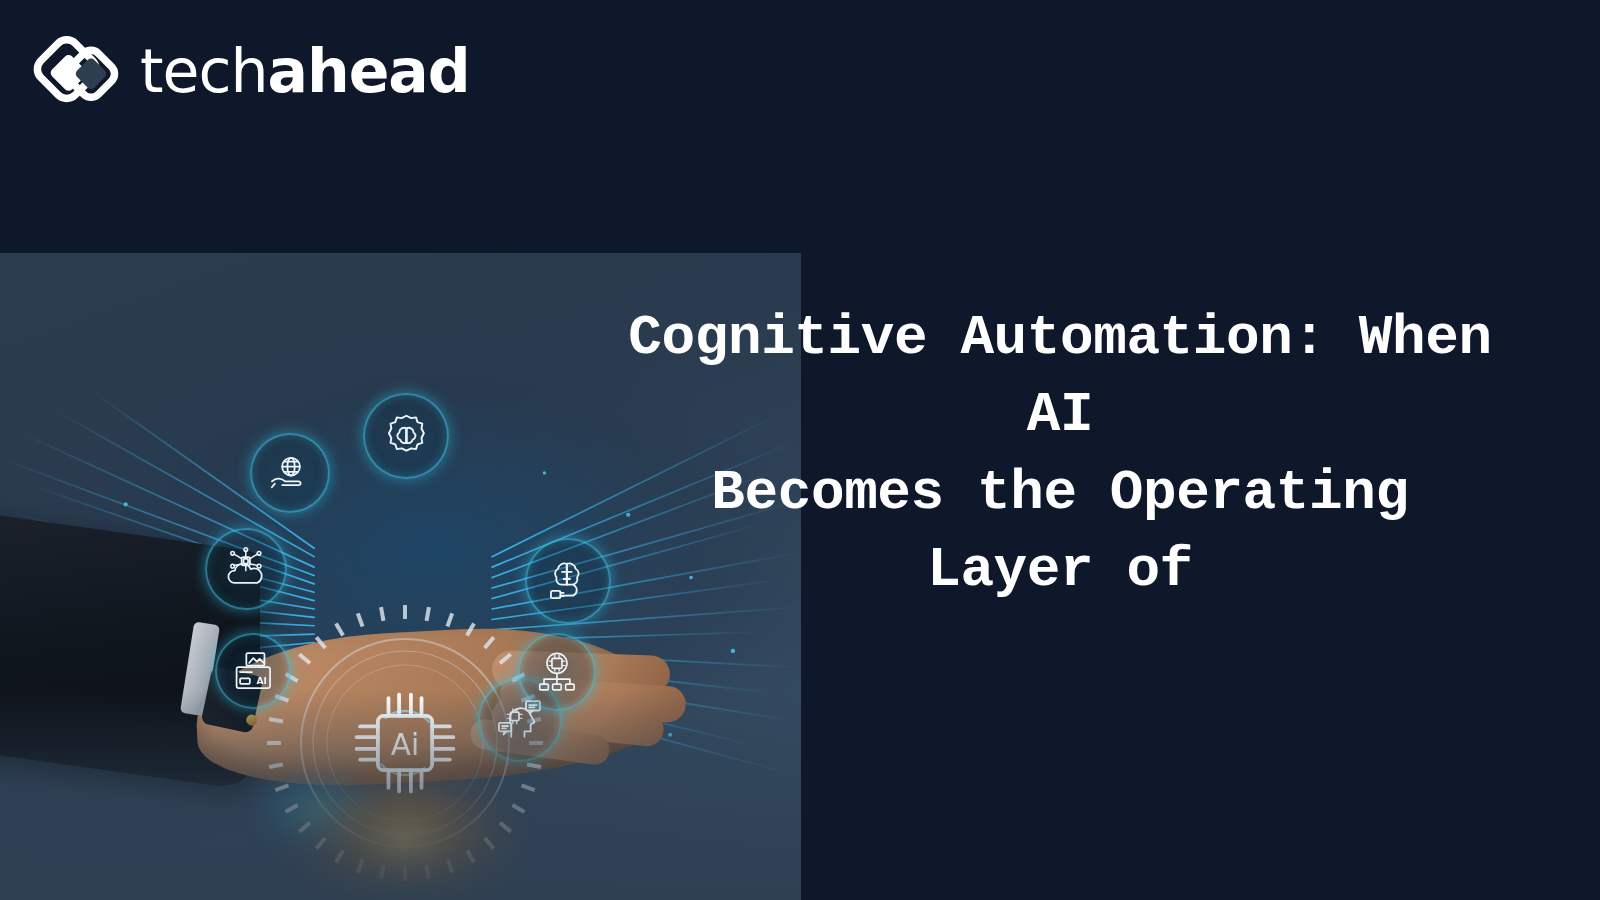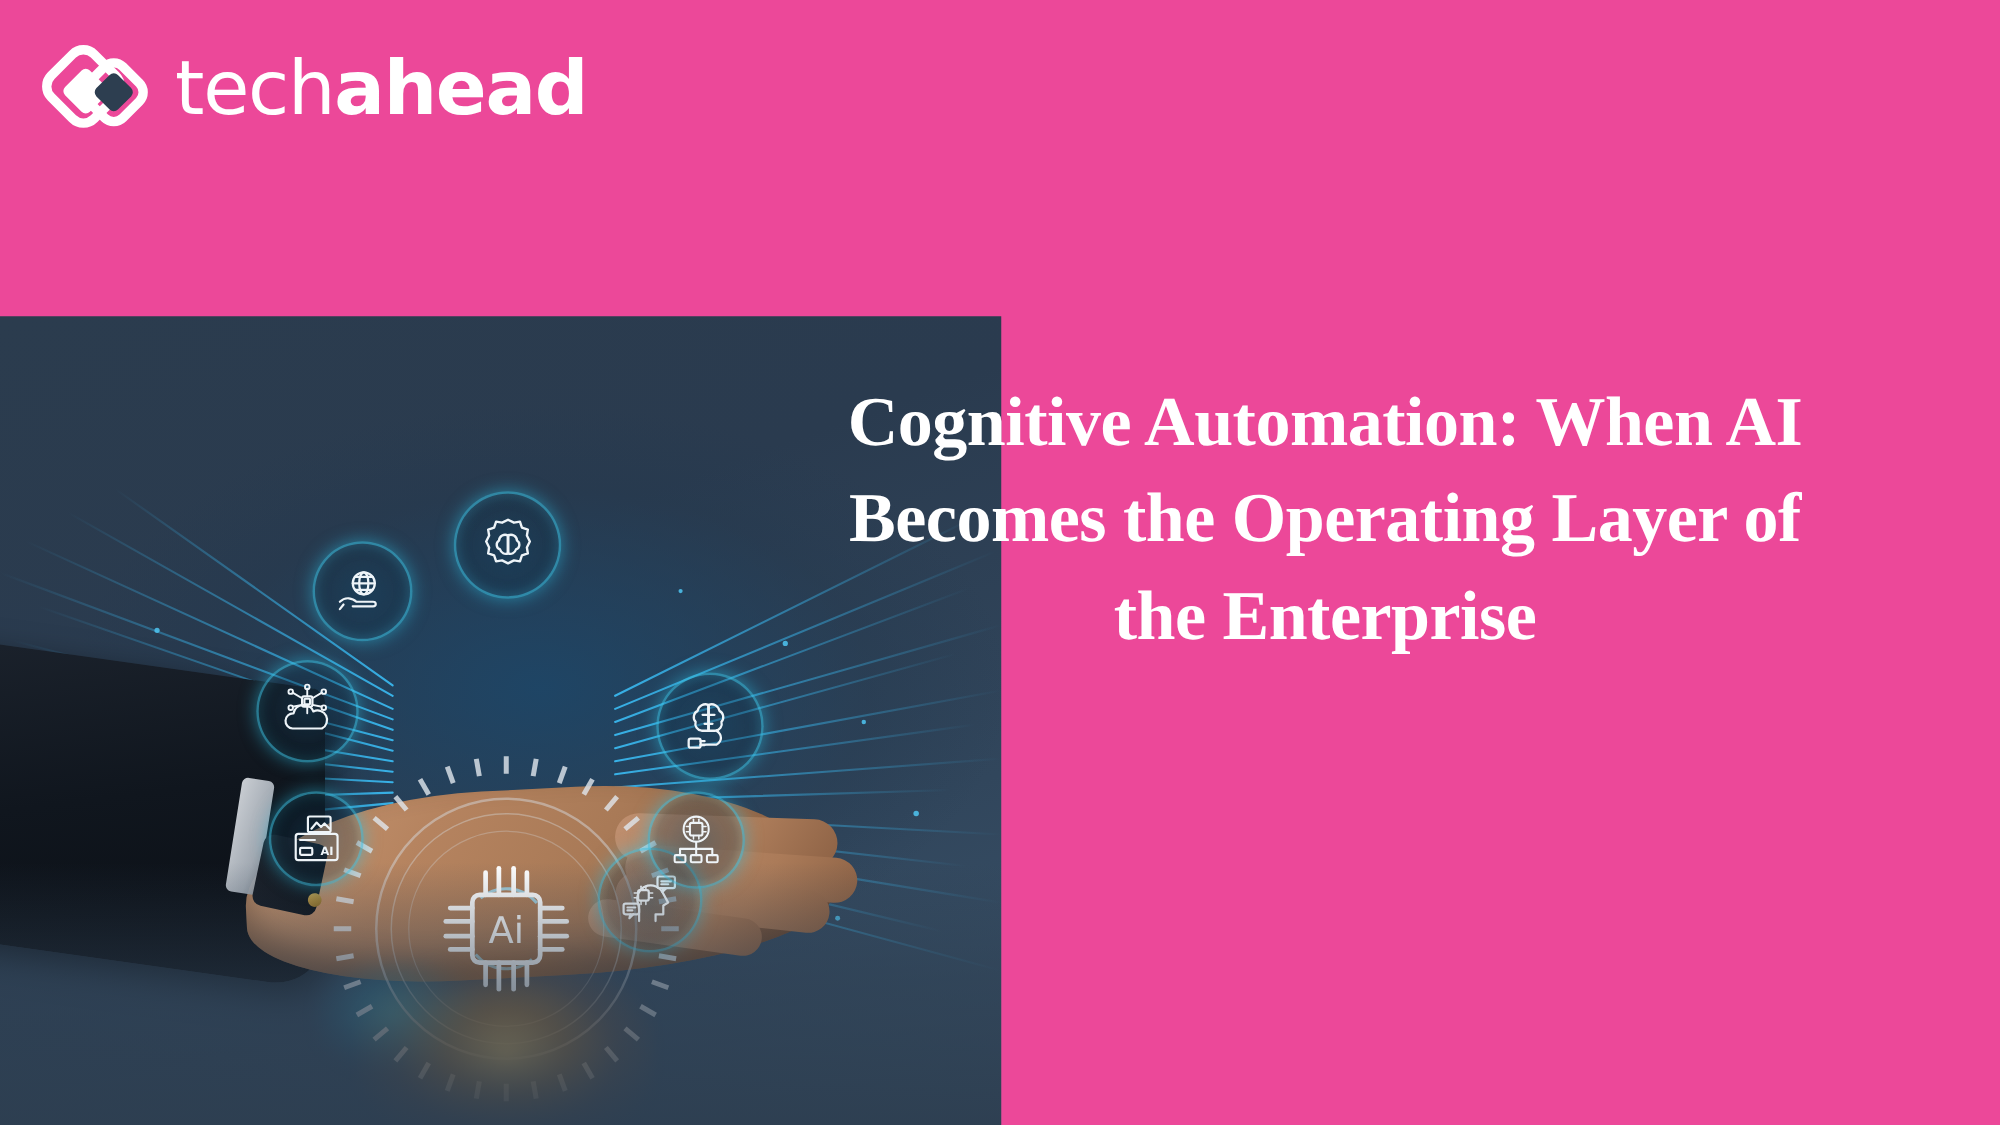--- a/index.html
+++ b/index.html
@@ -4,21 +4,21 @@
 <style>
   html, body {
     margin: 0;
     padding: 0;
     background: #2c3e50;
   }
   .page {
     position: relative;
     width: 1600px;
     height: 900px;
-    background: #ec4899;
+    background: #0f172a;
     overflow: hidden;
     font-family: "Liberation Sans", sans-serif;
   }
 
   
   .logo-block {
     position: absolute;
     left: 30px;
     top: 28px;
     display: flex;
@@ -161,21 +161,21 @@
     width: 880px;
     text-align: center;
   }
   .title {
     margin: 0;
     color: #ffffff;
     font-size: 56px;
     font-weight: 700;
     line-height: 1.38;
     letter-spacing: -0.4px;
-    font-family: Liberation Serif, serif;
+    font-family: Liberation Mono, monospace;
   }
 </style>
 </head>
 <body>
 
 <div class="page">
 
   <div class="logo-block">
     <span>
       <svg class="logo-mark" viewBox="0 0 100 92" aria-hidden="true">
@@ -468,17 +468,16 @@
       </svg>
     </div>
 
     <div class="bottom-fade"></div>
   </div>
 
   <div class="title-wrap">
     <h1 class="title">
       <span>Cognitive Automation: When AI</span><br>
       <span>Becomes the Operating Layer of</span><br>
-      <span>the Enterprise</span>
     </h1>
   </div>
 
 </div>
 
 </body></html>

